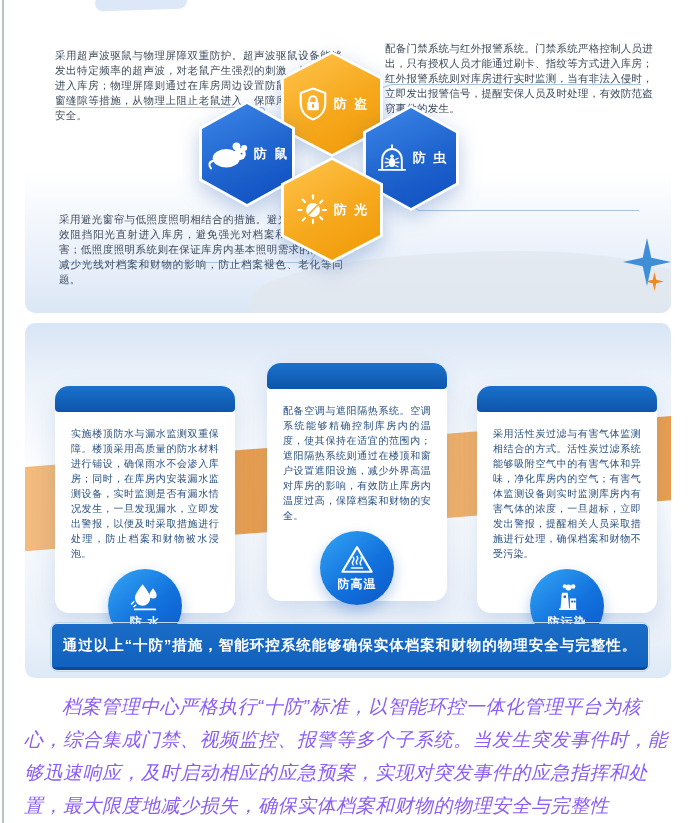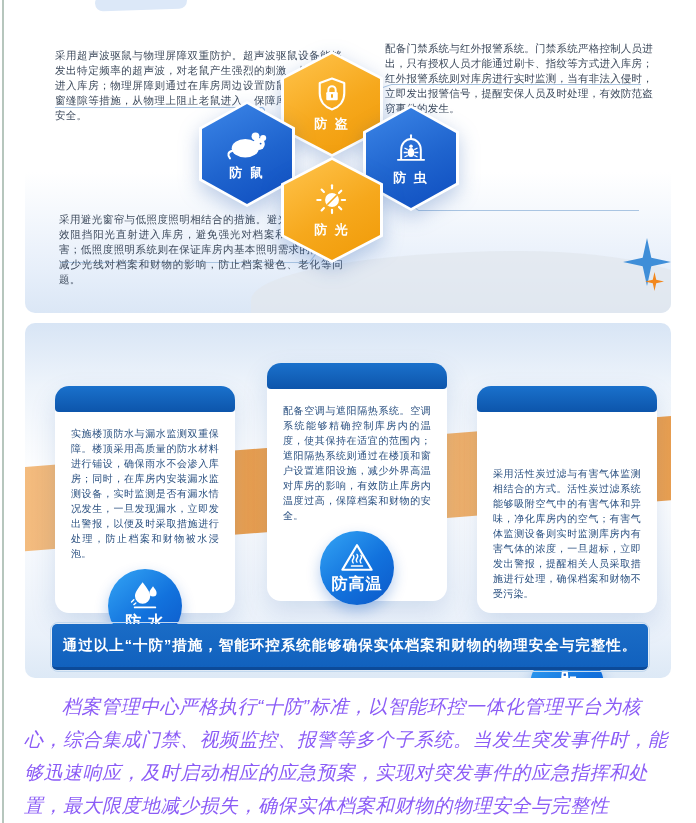--- a/index.html
+++ b/index.html
@@ -36,43 +36,43 @@
   
   .seg{position:absolute;background:#aac5e2;height:1.2px;z-index:2;}
   .seg.d{transform-origin:left center;}
   .cdot{position:absolute;width:5px;height:5px;border:1.5px solid #6fa0dc;border-radius:50%;
     background:#fff;z-index:2;}
   
   .hexwrap{position:absolute;z-index:4;filter:drop-shadow(0 7px 10px rgba(20,80,170,.28));}
   .hexa{width:100%;height:100%;background:#fff;
     clip-path:polygon(50% 0%,100% 25%,100% 75%,50% 100%,0% 75%,0% 25%);position:relative;}
   .hexb{position:absolute;inset:3px;clip-path:polygon(50% 0%,100% 25%,100% 75%,50% 100%,0% 75%,0% 25%);
-    display:flex;flex-direction:column;align-items:center;justify-content:center;gap:3px;}
+    display:flex;flex-direction:row;align-items:center;justify-content:center;gap:3px;}
   .hexb.orange{background:linear-gradient(150deg,#ffc44d 0%,#f6a81c 55%,#f09a07 100%);}
   .hexb.blue{background:linear-gradient(155deg,#3c86e8 0%,#1f64ce 55%,#0e4dbf 100%);}
   .hx-theft{left:256px;top:51px;width:102px;height:106px;}
   .hx-mouse{left:174px;top:101px;width:96px;height:106px;}
   .hx-bug{left:338px;top:105px;width:96px;height:106px;}
   .hx-light{left:256px;top:157px;width:102px;height:106px;}
   .hexlabel{color:#fff;font-size:13px;font-weight:bold;letter-spacing:2px;white-space:nowrap;}
   
   .card{position:absolute;width:180px;background:#fff;border-radius:14px;z-index:2;
     box-shadow:0 10px 26px rgba(25,80,160,.15);display:flex;flex-direction:column;}
   .card1{left:30px;top:63px;height:227px;}
   .card2{left:242px;top:40px;height:238px;}
-  .card3{left:452px;top:63px;height:227px;gap:40px;}
+  .card3{left:452px;top:63px;height:227px;}
   .card-cap{height:26px;border-radius:14px 14px 4px 4px;flex:0 0 auto;
     background:linear-gradient(180deg,#1a71cc 0%,#0d55ab 100%);}
   .card-text{margin:0;padding:14px 16px 0;font-size:10px;line-height:15px;letter-spacing:.2px;
     text-align:justify;color:#2b5181;}
   .circle{width:74px;height:74px;border-radius:50%;margin:8px auto 0;flex:0 0 auto;
     background:linear-gradient(140deg,#34a5f5 0%,#1272dd 55%,#0c58c8 100%);
     display:flex;flex-direction:column;align-items:center;justify-content:center;gap:1px;
     box-shadow:0 6px 14px rgba(12,88,200,.3);}
-  .circle span{color:#fff;font-size:16px;font-weight:bold;letter-spacing:1px;white-space:nowrap;}
+  .circle span{color:#fff;font-size:12px;font-weight:bold;letter-spacing:1px;white-space:nowrap;}
   
   .banner-frame{position:absolute;left:25px;top:299px;width:600px;height:50px;z-index:2;
     border:1px solid #c2d8ee;border-radius:8px;padding:1px;box-sizing:border-box;}
   .banner{width:100%;height:100%;border-radius:5px;display:flex;align-items:center;justify-content:center;
     background:linear-gradient(180deg,#1a6cc6 0%,#1161be 100%);border-bottom:3px solid #0c4a99;
     box-sizing:border-box;}
   .banner span{color:#fff;font-size:14.5px;font-weight:bold;letter-spacing:1px;}
   
   .footer{position:absolute;left:24px;top:690px;width:648px;margin:0;
     font-size:19px;line-height:33px;letter-spacing:.5px;color:#8b5cf6;text-indent:2em;font-style:italic;}

